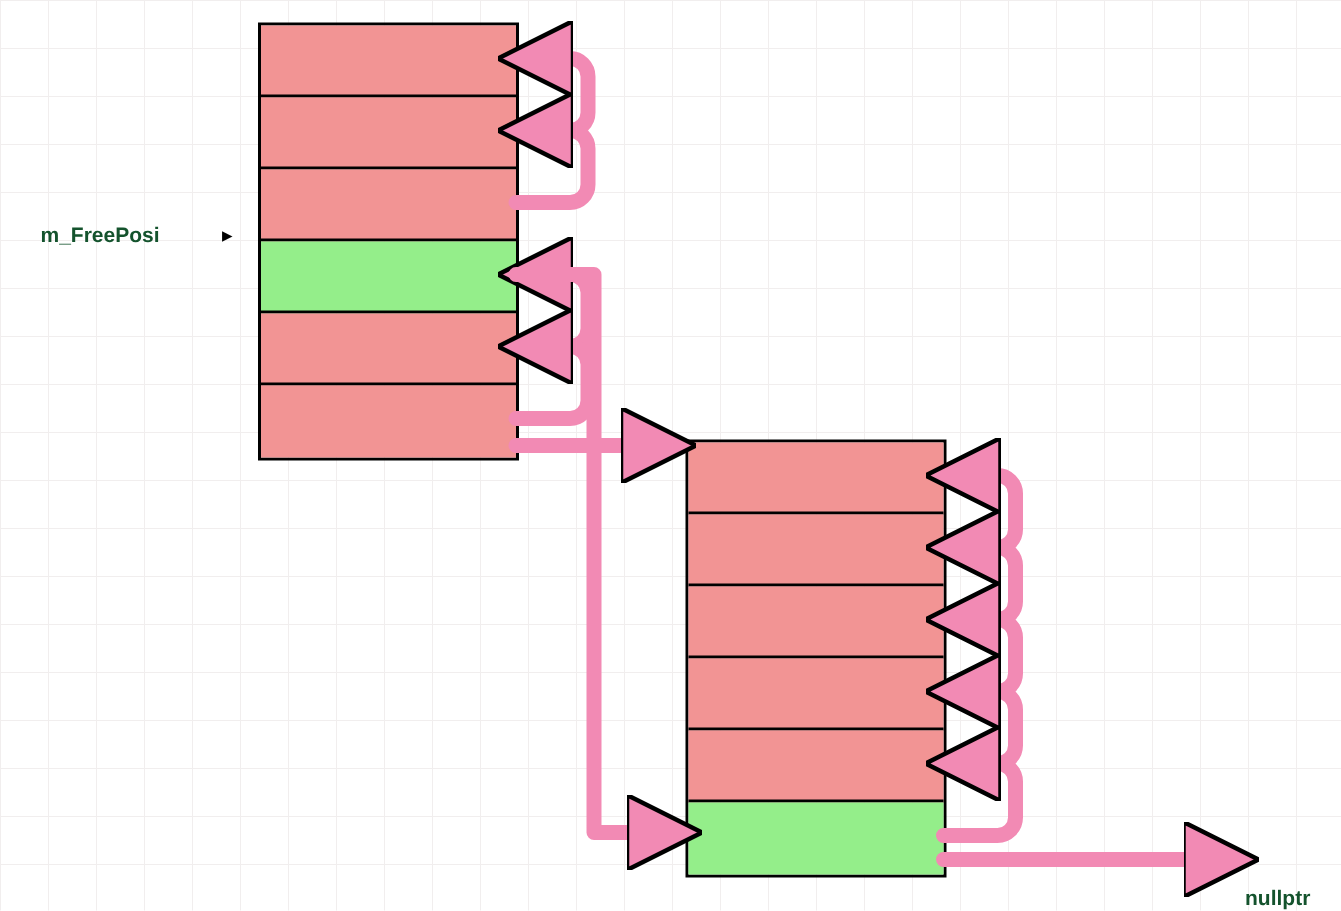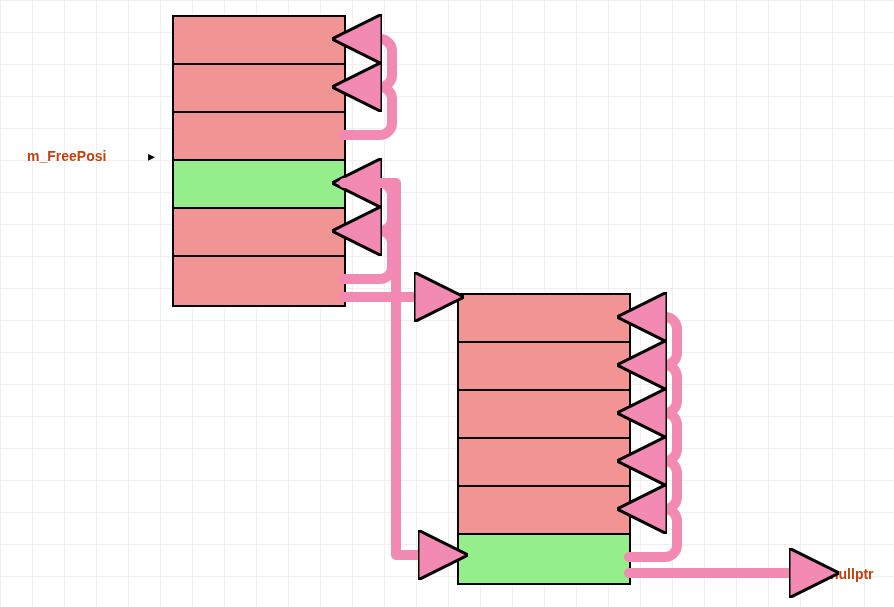--- a/index.html
+++ b/index.html
@@ -11,21 +11,21 @@
       linear-gradient(to bottom,#f1eeee 1px,transparent 1px);
     background-size:32px 32px;}
   
   .pool{position:absolute;border:2px solid #000}
   .row{box-sizing:border-box;height:48px;width:100%;
        border-bottom:2px solid #000}
   .row:last-child{border-bottom:none}
   .used{background:#f29494}
   .free{background:#94ee8a}
   
-  .freeLabel{position:absolute;font:bold 14px Arial;color:#c2410c;}
+  .freeLabel{position:absolute;font:bold 14px Arial;color:#14532d;}
   .ptrArrow{position:absolute;font:14px Arial;color:#000}
   
   svg{position:absolute;inset:0;pointer-events:none}
   path.pink{stroke:#f28ab4;stroke-width:10;fill:none;stroke-linecap:round;
             stroke-linejoin:round}
 </style>
 </head>
 <body>
 
 <div class="grid"></div>
@@ -44,21 +44,21 @@
 
 <div id="pool2" class="pool" style="left: 457px; top: 293px; width: 170px;">
     <div class="row used"></div>
     <div class="row used"></div>
     <div class="row used"></div>
     <div class="row used"></div>
     <div class="row used"></div>
     <div class="row free"></div>
   </div>
 
-<span class="freeLabel" style="left:830px;top:566px">nullptr</span>
+<span class="freeLabel" style="left:830px;top:590px">nullptr</span>
 
 <svg width="894" height="607">
   <defs>
     <marker id="ah" markerWidth="5" markerHeight="5" refX="3" refY="2.5" orient="auto" markerUnits="strokeWidth">
       <path d="M0,0 L5,2.5 L0,5 Z" fill="#f28ab4" stroke="#000" stroke-width="0.3"></path>
     </marker>
   </defs>
 
   <path class="pink" marker-end="url(#ah)" d="M344 87  h36 a12 12 0 0 0 12 -12 v-24 a12 12 0 0 0 -12 -12 h-28"></path>
   <path class="pink" marker-end="url(#ah)" d="M344 135 h36 a12 12 0 0 0 12 -12 v-24 a12 12 0 0 0 -12 -12 h-28"></path>

